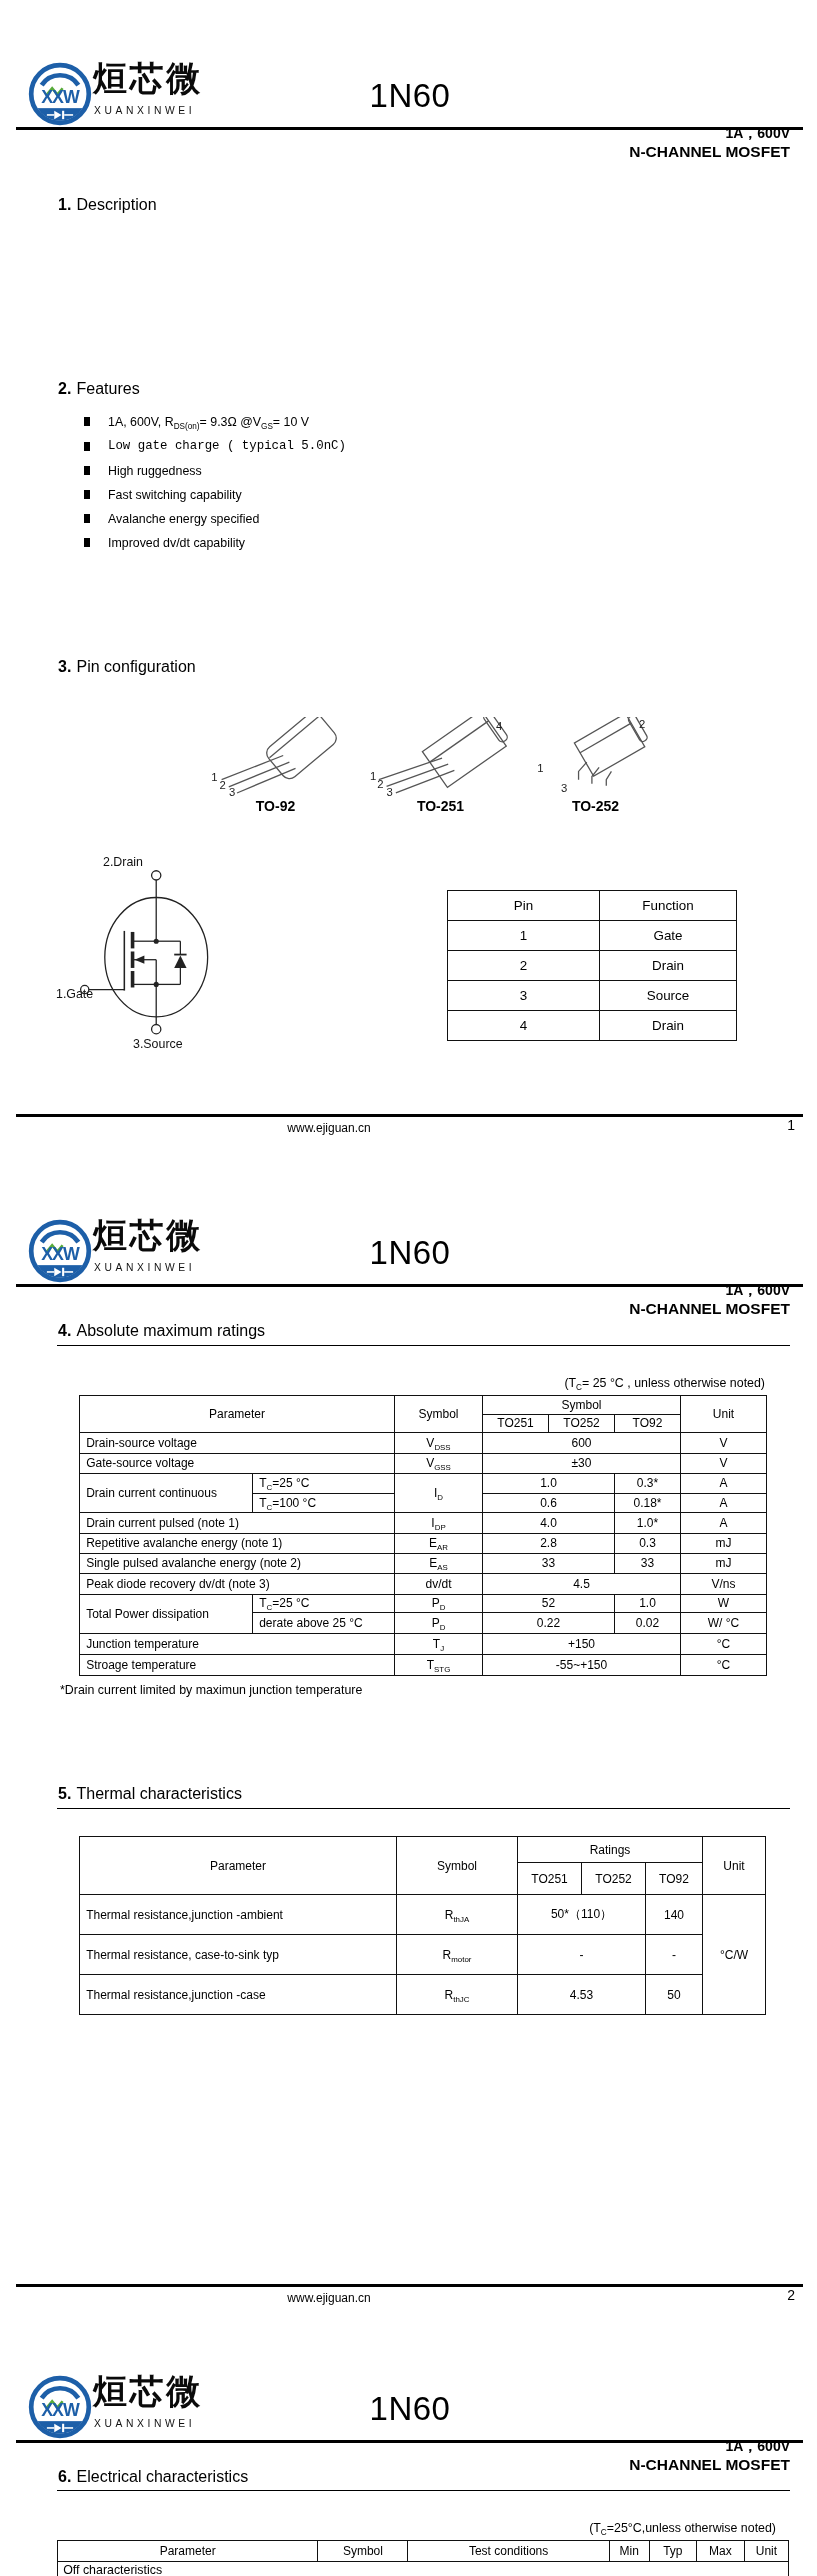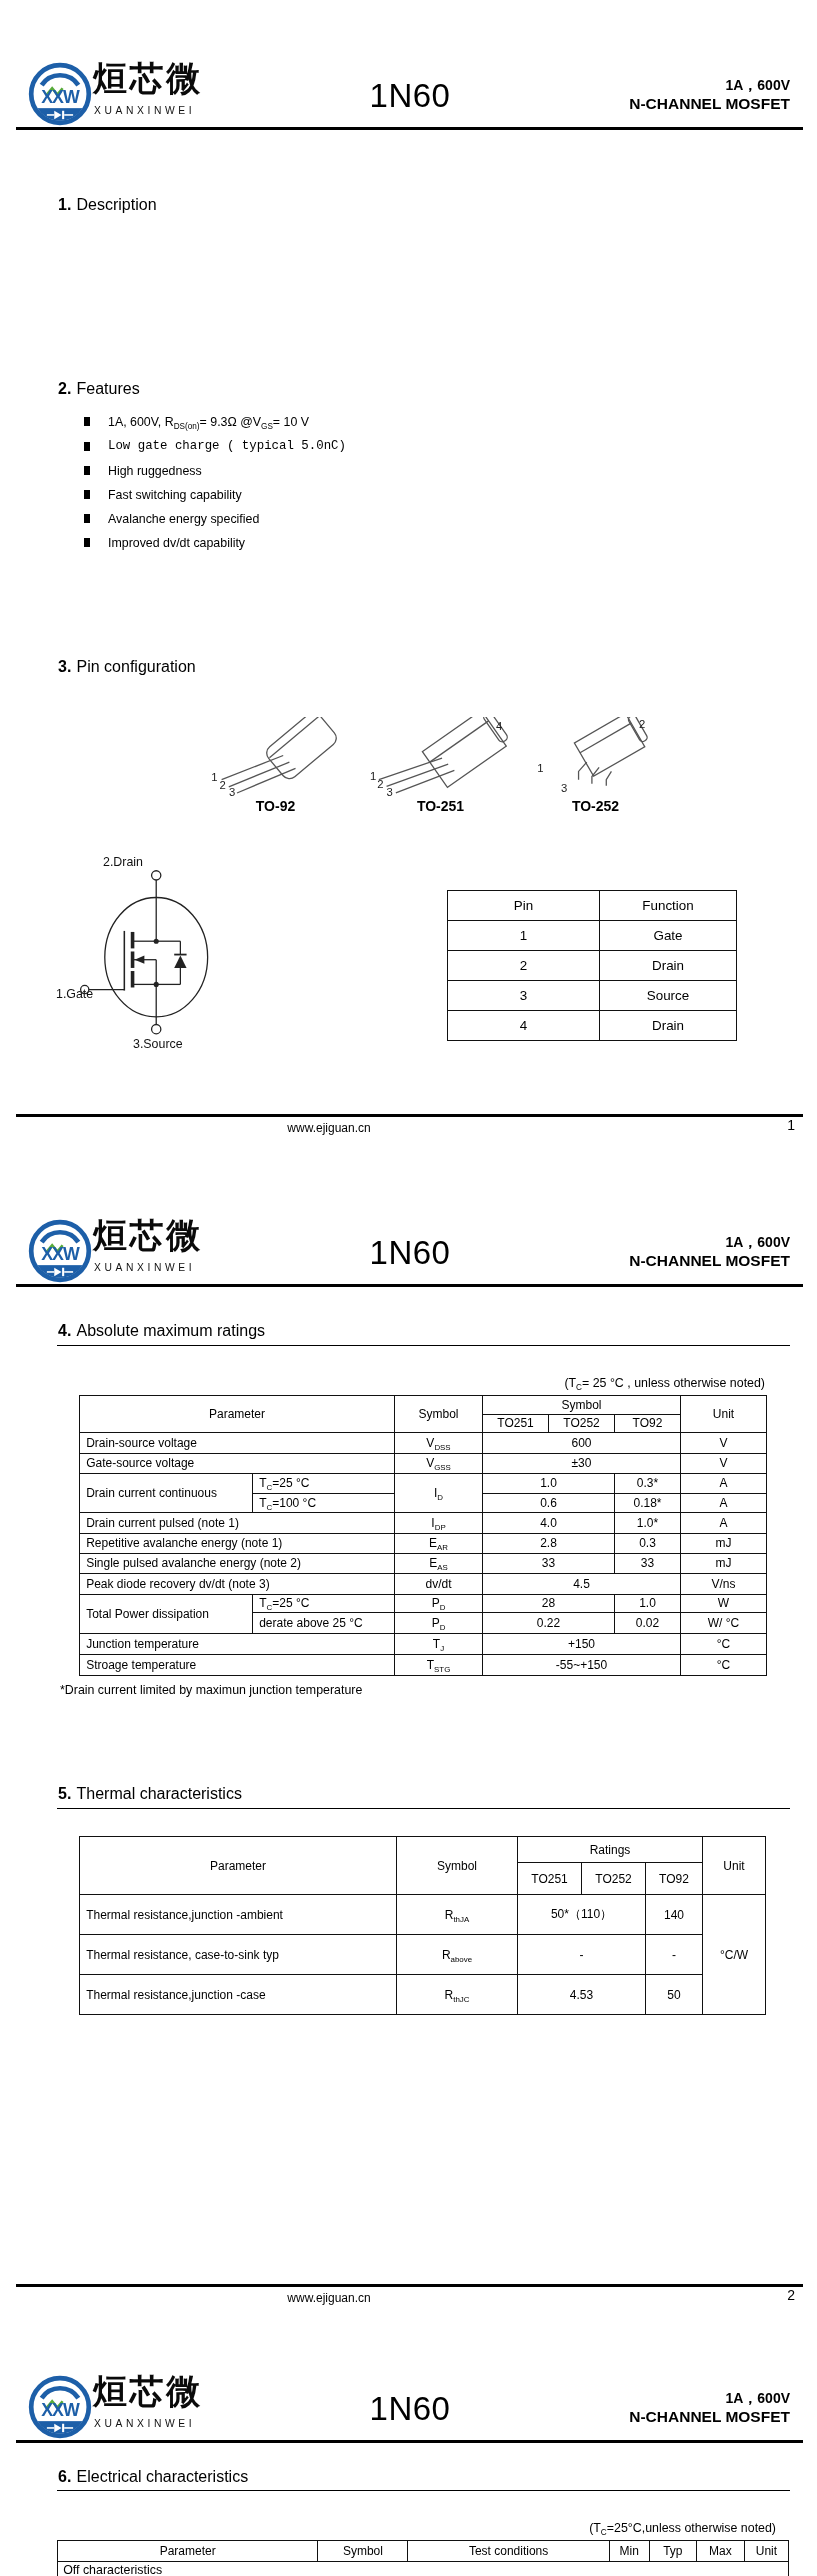--- a/index.html
+++ b/index.html
@@ -5,21 +5,21 @@
   html,body{margin:0;padding:0;background:#e8e8e8;}
   .sheet{position:relative;width:818px;height:3470px;background:#ffffff;
          font-family:"Liberation Sans",sans-serif;color:#000;overflow:hidden;}
   .page{position:absolute;left:0;width:818px;}
   .abs{position:absolute;}
   .hrule{position:absolute;left:15.5px;width:787px;height:3.1px;background:#000;}
   .thinrule{position:absolute;height:1px;background:#000;}
   .brandcn{font-size:34px;font-weight:bold;letter-spacing:2.6px;line-height:41px;color:#0a0a0a;}
   .branden{font-size:10.3px;letter-spacing:3.6px;color:#111;}
   .partno{font-size:33px;letter-spacing:0.5px;text-align:center;}
-  .hdrR{text-align:right;font-weight:bold;line-height:18.5px;}
+  .hdrR{text-align:right;font-weight:bold;line-height:18.5px;margin-top:48px;}
   .hdrR .l1{font-size:14px;}
   .hdrR .l2{font-size:15.5px;}
   .sec{font-size:16px;margin:0;font-weight:normal;}
   .sec b{font-weight:bold;margin-right:5.2px;}
   .para{font-size:14px;line-height:28px;text-align:justify;text-indent:89px;}
   .feat{font-size:12.4px;}
   .blt{position:absolute;width:5.7px;height:8.8px;background:#000;}
   .pkg{position:absolute;}
   .pkg .cap{text-align:center;font-size:14px;font-weight:bold;margin-top:2.1px;}
   .pin{position:absolute;font-size:11.3px;color:#222;}
@@ -308,21 +308,21 @@
       <tr style="height:20.6px">
         <td colspan="2" class="pl">Peak diode recovery dv/dt (note 3)</td>
         <td>dv/dt</td>
         <td colspan="3">4.5</td>
         <td>V/ns</td>
       </tr>
       <tr style="height:18px">
         <td rowspan="2" class="pl">Total Power dissipation</td>
         <td class="pl">T<sub>C</sub>=25 °C</td>
         <td>P<sub>D</sub></td>
-        <td colspan="2">28</td>
+        <td colspan="2">52</td>
         <td>1.0</td>
         <td>W</td>
       </tr>
       <tr style="height:21.6px">
         <td class="pl">derate above 25 °C</td>
         <td>P<sub>D</sub></td>
         <td colspan="2">0.22</td>
         <td>0.02</td>
         <td>W/ °C</td>
       </tr>
@@ -368,21 +368,21 @@
       </tr>
       <tr style="height:40px">
         <td class="pl">Thermal resistance,junction -ambient</td>
         <td>R<sub>thJA</sub></td>
         <td colspan="2">50*（110）</td>
         <td>140</td>
         <td rowspan="3">°C/W</td>
       </tr>
       <tr style="height:40px">
         <td class="pl">Thermal resistance, case-to-sink typ</td>
-        <td>R<sub>above</sub></td>
+        <td>R<sub>motor</sub></td>
         <td colspan="2">-</td>
         <td>-</td>
       </tr>
       <tr style="height:40px">
         <td class="pl">Thermal resistance,junction -case</td>
         <td>R<sub>thJC</sub></td>
         <td colspan="2">4.53</td>
         <td>50</td>
       </tr>
     </tbody>

